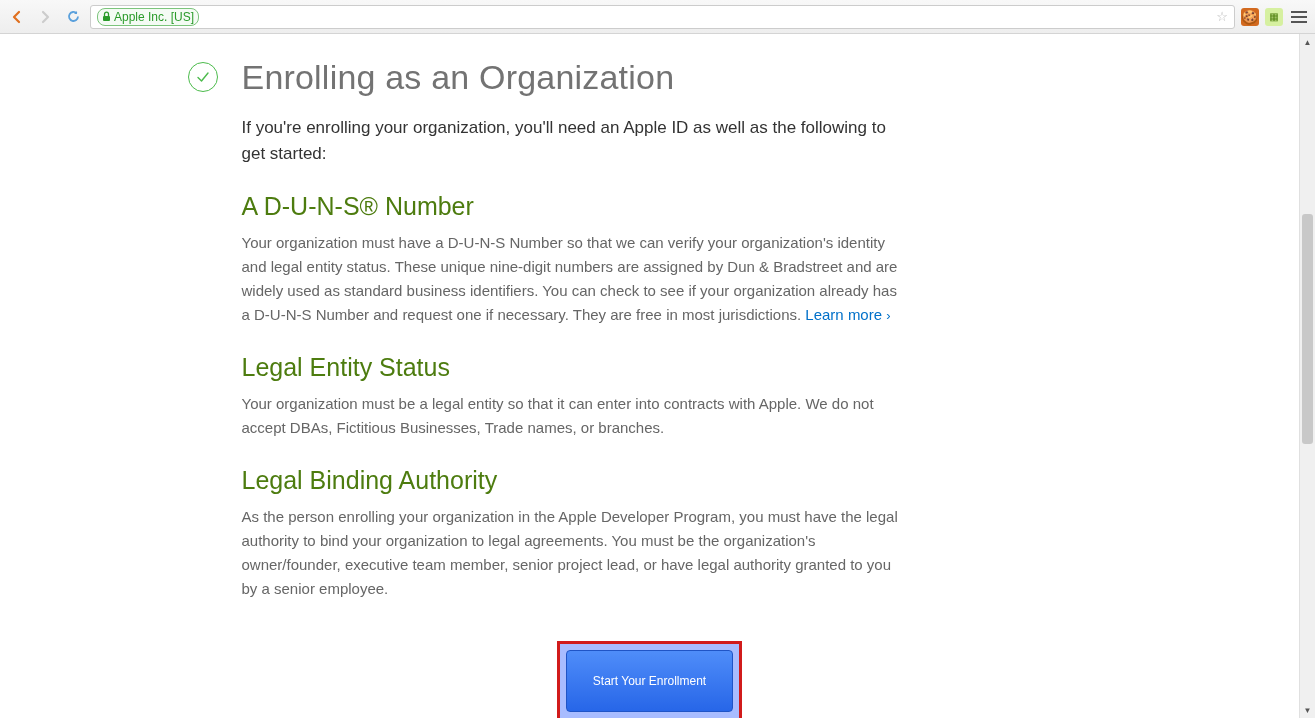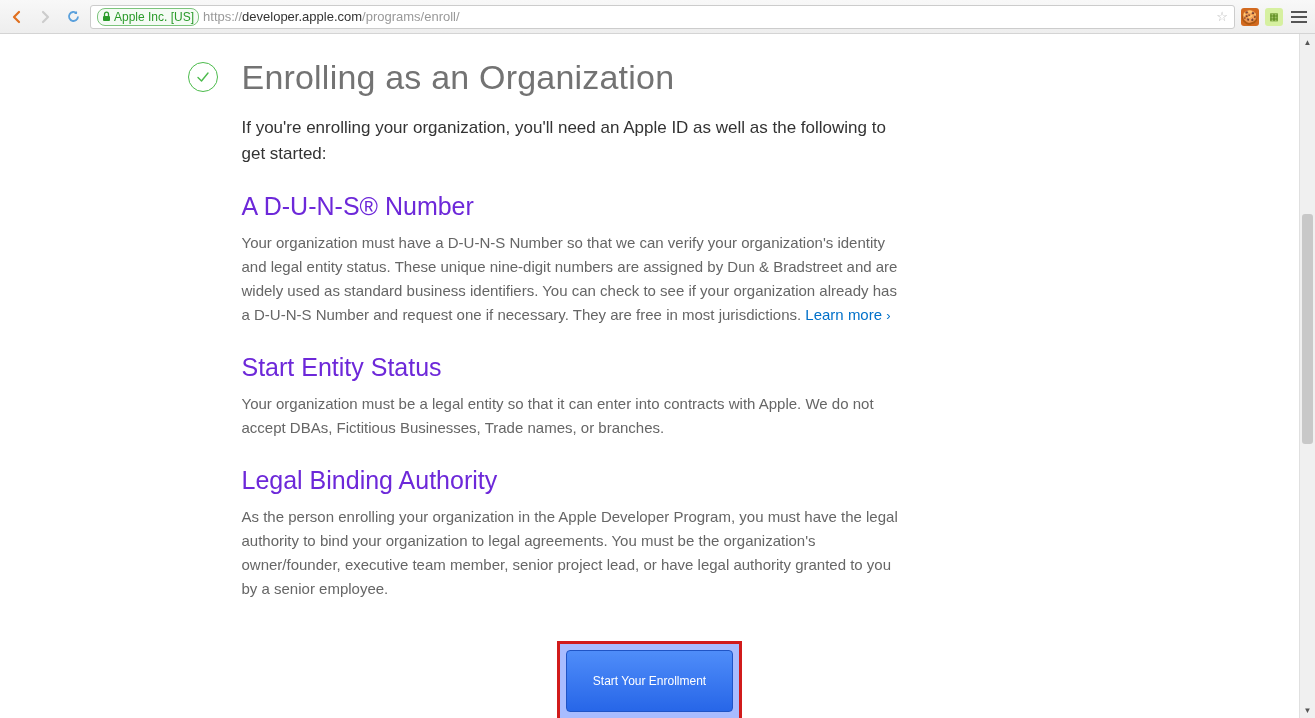--- a/index.html
+++ b/index.html
@@ -142,21 +142,21 @@
     }
     .intro {
       font-size: 17px;
       color: #333;
       line-height: 1.5;
       margin-bottom: 26px;
     }
     h2 {
       font-size: 25px;
       font-weight: 300;
-      color: #6d28d9;
+      color: #4d7c0f;
       margin-bottom: 10px;
     }
     .para {
       font-size: 15px;
       color: #666;
       line-height: 1.6;
       margin-bottom: 26px;
     }
     .para a { color: #0070c9; text-decoration: none; }
     .link-chevron { color:#0070c9; font-size:13px; }
@@ -203,23 +203,20 @@
       </svg>
   </div>
   <div class="url-bar">
     <div class="lock-badge">
       <svg width="9" height="11" viewBox="0 0 9 11">
           <rect x="1" y="5" width="7" height="5" rx="1" fill="#2a9b2a"></rect>
           <path d="M2.5 5 V3.2 a2 2 0 0 1 4 0 V5" stroke="#2a9b2a" stroke-width="1.3" fill="none"></path>
         </svg>
       <span>Apple Inc. [US]</span>
     </div>
-    <span class="url-text">
-      <span>https://</span><span class="url-domain">developer.apple.com</span><span>/programs/enroll/</span>
-    </span>
     <span class="star">☆</span>
   </div>
   <div class="ext-icon cookie-icon">🍪</div>
   <div class="ext-icon green-icon">▦</div>
   <div class="hamburger">
     <span></span>
       <span></span>
       <span></span>
   </div>
 </div>
@@ -242,21 +239,21 @@
       </div>
       <div class="body-col">
         <h1>Enrolling as an Organization</h1>
         <p class="intro">If you're enrolling your organization, you'll need an Apple ID as well as the following to get started:</p>
 
         <h2>A D-U-N-S® Number</h2>
         <p class="para">
           <span>Your organization must have a D-U-N-S Number so that we can verify your organization's identity and legal entity status. These unique nine-digit numbers are assigned by Dun &amp; Bradstreet and are widely used as standard business identifiers. You can check to see if your organization already has a D-U-N-S Number and request one if necessary. They are free in most jurisdictions. </span><a href="#"><span>Learn more</span> <span class="link-chevron">›</span></a>
         </p>
 
-        <h2>Start Entity Status</h2>
+        <h2>Legal Entity Status</h2>
         <p class="para">Your organization must be a legal entity so that it can enter into contracts with Apple. We do not accept DBAs, Fictitious Businesses, Trade names, or branches.</p>
 
         <h2>Legal Binding Authority</h2>
         <p class="para">As the person enrolling your organization in the Apple Developer Program, you must have the legal authority to bind your organization to legal agreements. You must be the organization's owner/founder, executive team member, senior project lead, or have legal authority granted to you by a senior employee.</p>
       </div>
     </div>
 
     <div class="cta-wrap">
       <div class="cta-highlight">
         <button class="cta-button">Start Your Enrollment</button>

